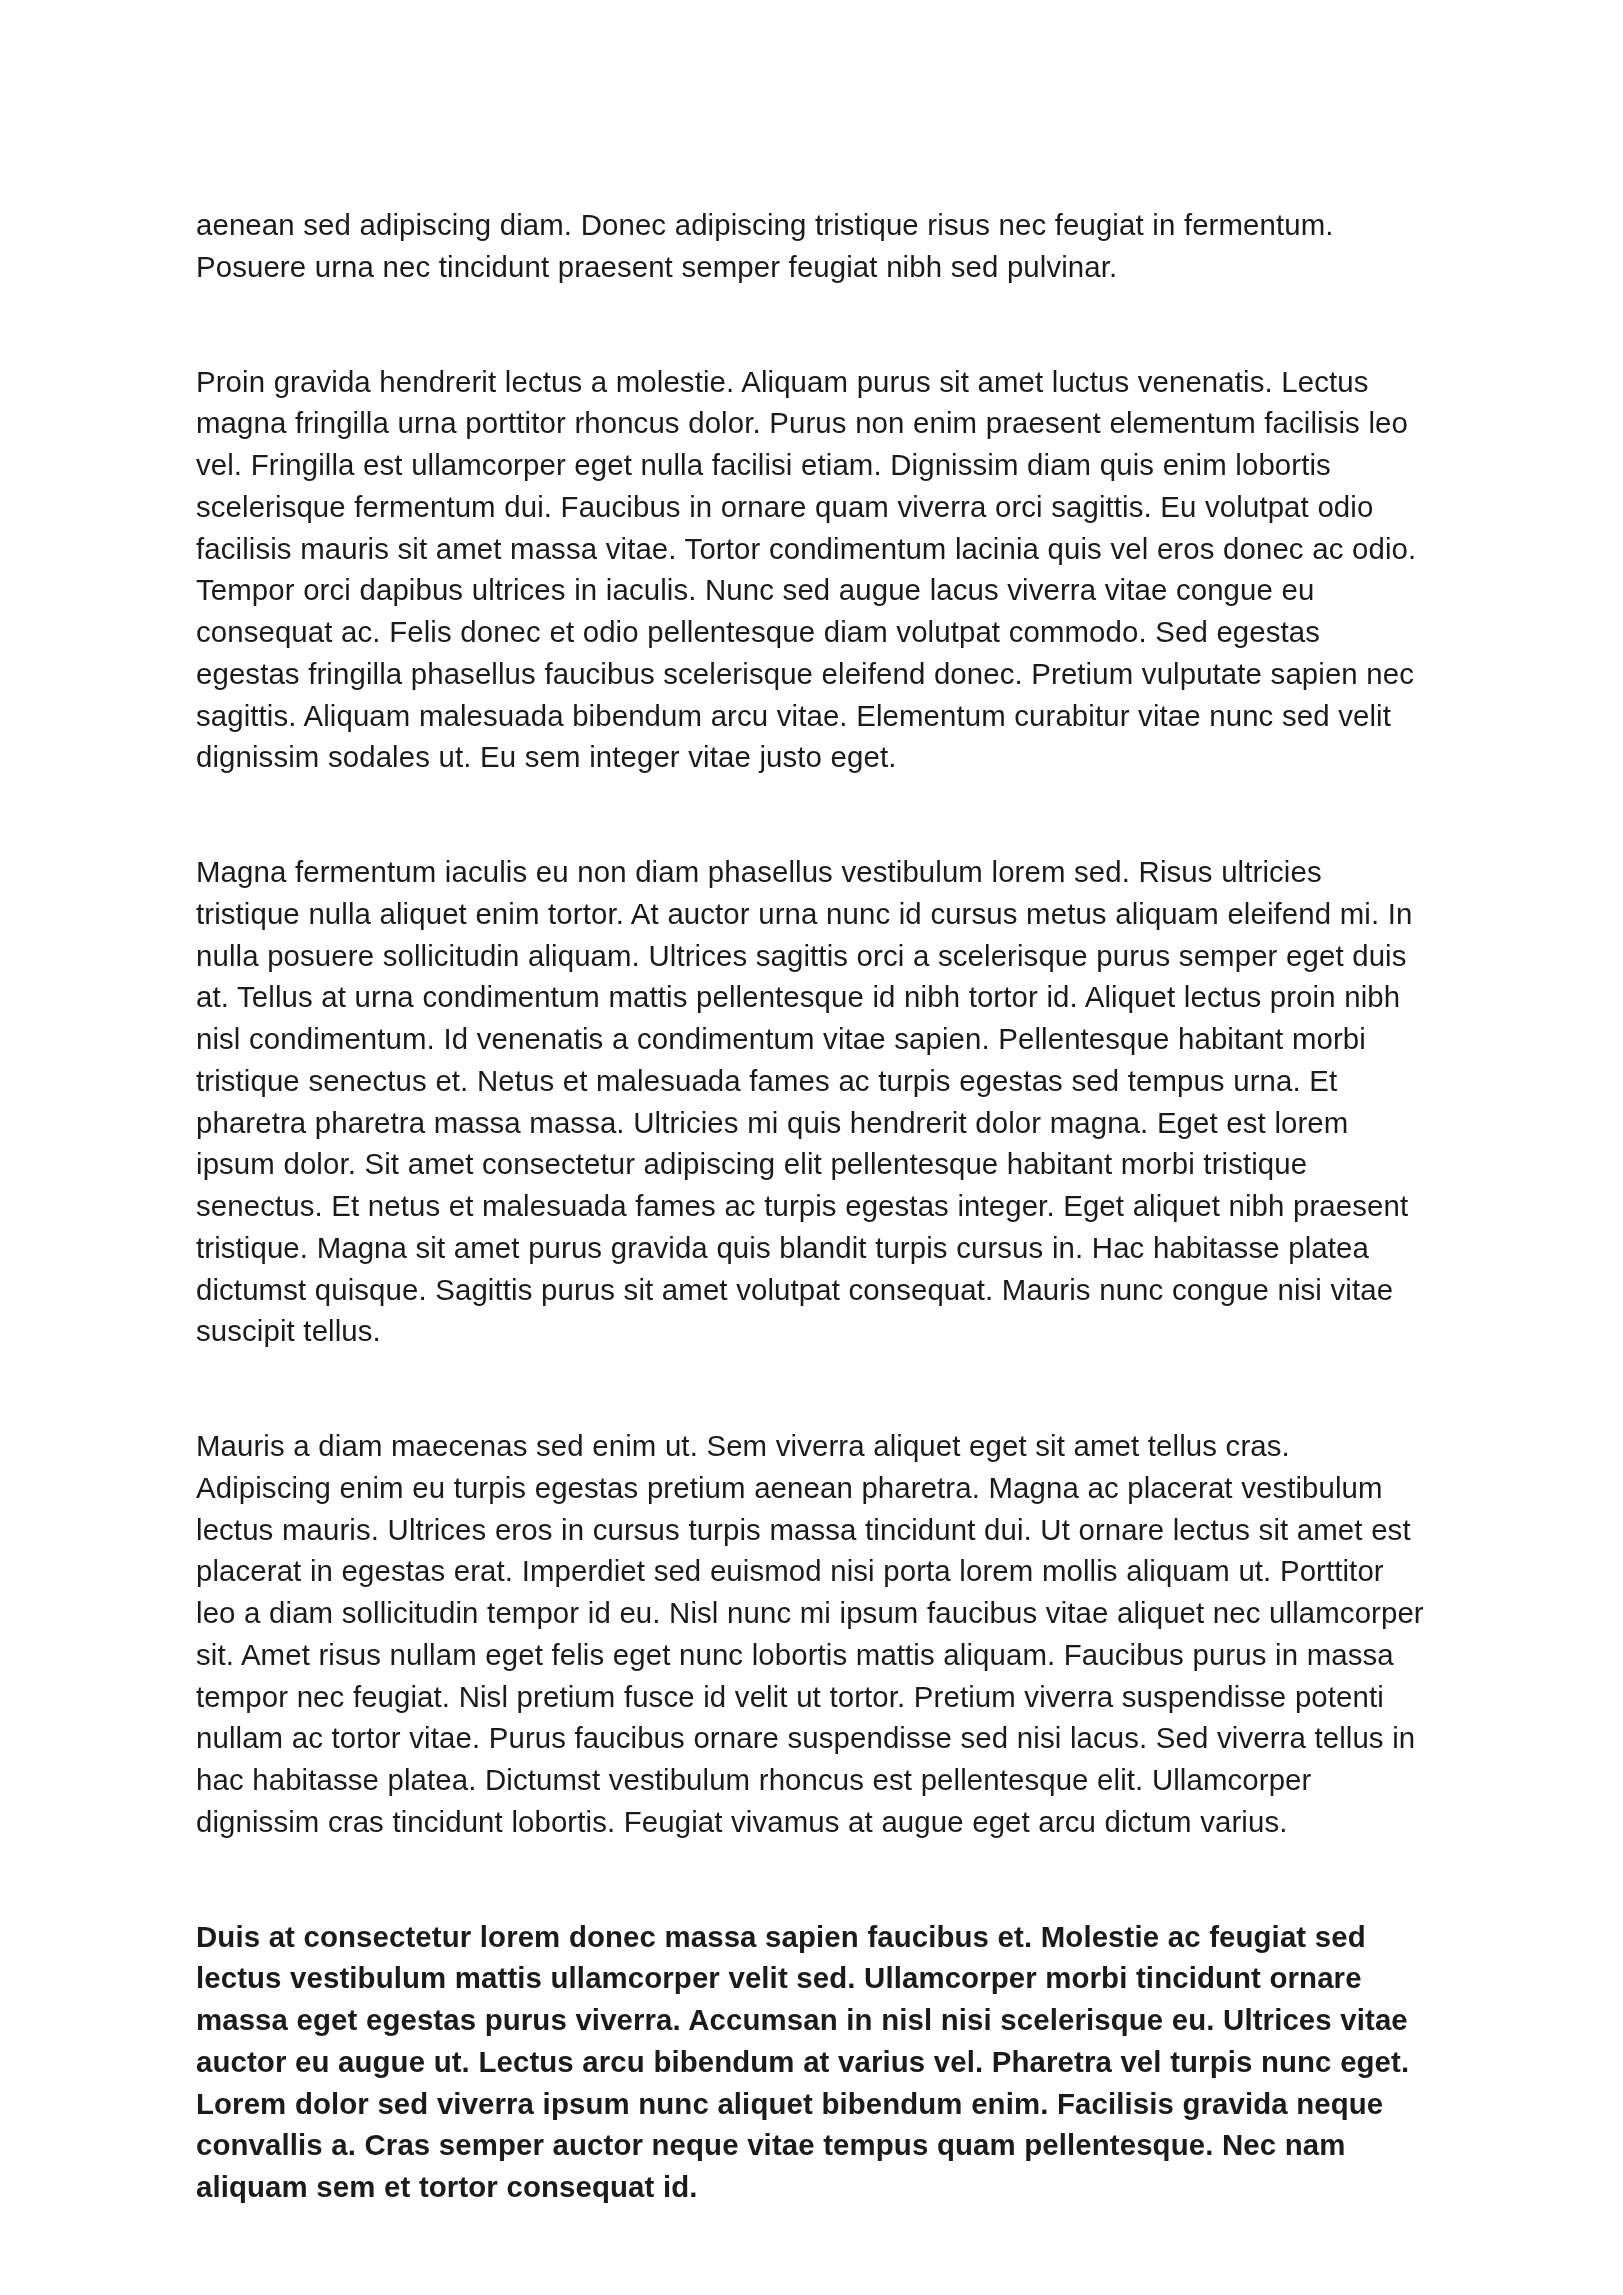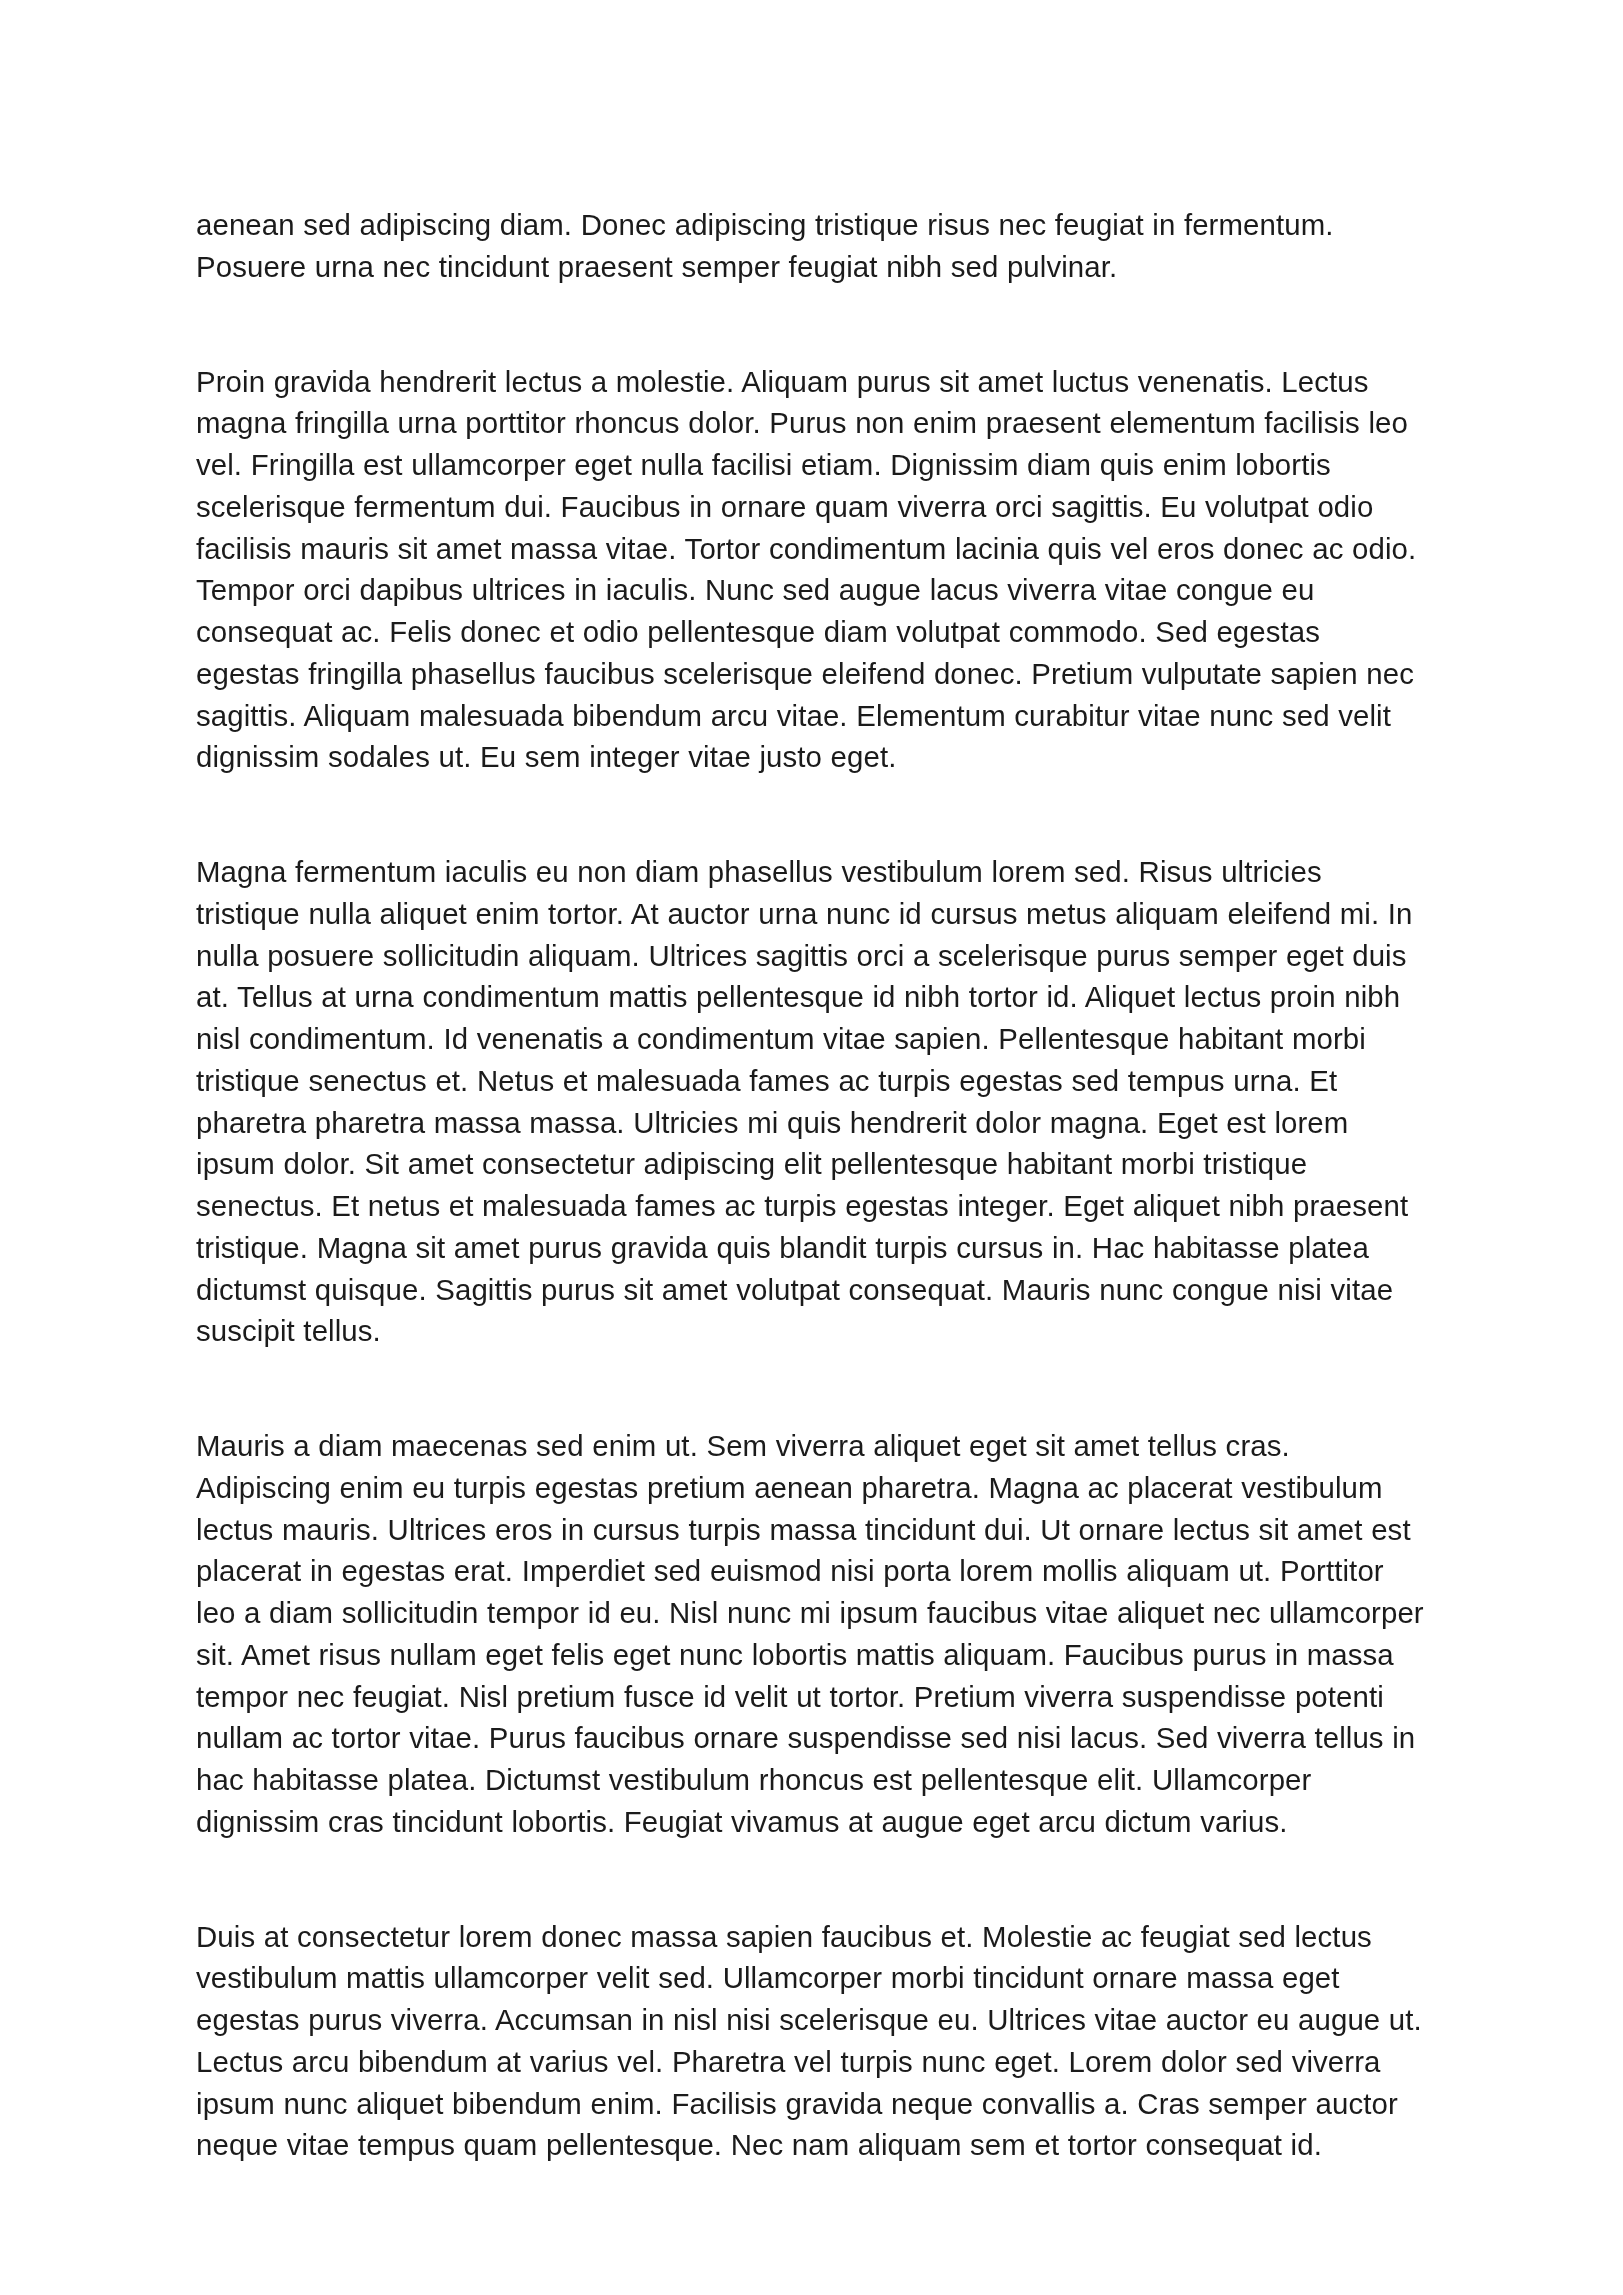--- a/index.html
+++ b/index.html
@@ -21,20 +21,21 @@
   .page p {
     margin: 0 0 73px 0;
     font-size: 29.4px;
     line-height: 1.42;
     text-align: left;
     letter-spacing: 0.1px;
     word-spacing: 0.3px;
   }
   .page p:last-child {
     margin-bottom: 0;
+    font-weight: bold;
   }
 </style>
 </head>
 <body>
 
 <div class="page">
   <p>aenean sed adipiscing diam. Donec adipiscing tristique risus nec feugiat in fermentum. Posuere urna nec tincidunt praesent semper feugiat nibh sed pulvinar.</p>
   <p>Proin gravida hendrerit lectus a molestie. Aliquam purus sit amet luctus venenatis. Lectus magna fringilla urna porttitor rhoncus dolor. Purus non enim praesent elementum facilisis leo vel. Fringilla est ullamcorper eget nulla facilisi etiam. Dignissim diam quis enim lobortis scelerisque fermentum dui. Faucibus in ornare quam viverra orci sagittis. Eu volutpat odio facilisis mauris sit amet massa vitae. Tortor condimentum lacinia quis vel eros donec ac odio. Tempor orci dapibus ultrices in iaculis. Nunc sed augue lacus viverra vitae congue eu consequat ac. Felis donec et odio pellentesque diam volutpat commodo. Sed egestas egestas fringilla phasellus faucibus scelerisque eleifend donec. Pretium vulputate sapien nec sagittis. Aliquam malesuada bibendum arcu vitae. Elementum curabitur vitae nunc sed velit dignissim sodales ut. Eu sem integer vitae justo eget.</p>
   <p>Magna fermentum iaculis eu non diam phasellus vestibulum lorem sed. Risus ultricies tristique nulla aliquet enim tortor. At auctor urna nunc id cursus metus aliquam eleifend mi. In nulla posuere sollicitudin aliquam. Ultrices sagittis orci a scelerisque purus semper eget duis at. Tellus at urna condimentum mattis pellentesque id nibh tortor id. Aliquet lectus proin nibh nisl condimentum. Id venenatis a condimentum vitae sapien. Pellentesque habitant morbi tristique senectus et. Netus et malesuada fames ac turpis egestas sed tempus urna. Et pharetra pharetra massa massa. Ultricies mi quis hendrerit dolor magna. Eget est lorem ipsum dolor. Sit amet consectetur adipiscing elit pellentesque habitant morbi tristique senectus. Et netus et malesuada fames ac turpis egestas integer. Eget aliquet nibh praesent tristique. Magna sit amet purus gravida quis blandit turpis cursus in. Hac habitasse platea dictumst quisque. Sagittis purus sit amet volutpat consequat. Mauris nunc congue nisi vitae suscipit tellus.</p>
   <p>Mauris a diam maecenas sed enim ut. Sem viverra aliquet eget sit amet tellus cras. Adipiscing enim eu turpis egestas pretium aenean pharetra. Magna ac placerat vestibulum lectus mauris. Ultrices eros in cursus turpis massa tincidunt dui. Ut ornare lectus sit amet est placerat in egestas erat. Imperdiet sed euismod nisi porta lorem mollis aliquam ut. Porttitor leo a diam sollicitudin tempor id eu. Nisl nunc mi ipsum faucibus vitae aliquet nec ullamcorper sit. Amet risus nullam eget felis eget nunc lobortis mattis aliquam. Faucibus purus in massa tempor nec feugiat. Nisl pretium fusce id velit ut tortor. Pretium viverra suspendisse potenti nullam ac tortor vitae. Purus faucibus ornare suspendisse sed nisi lacus. Sed viverra tellus in hac habitasse platea. Dictumst vestibulum rhoncus est pellentesque elit. Ullamcorper dignissim cras tincidunt lobortis. Feugiat vivamus at augue eget arcu dictum varius.</p>

